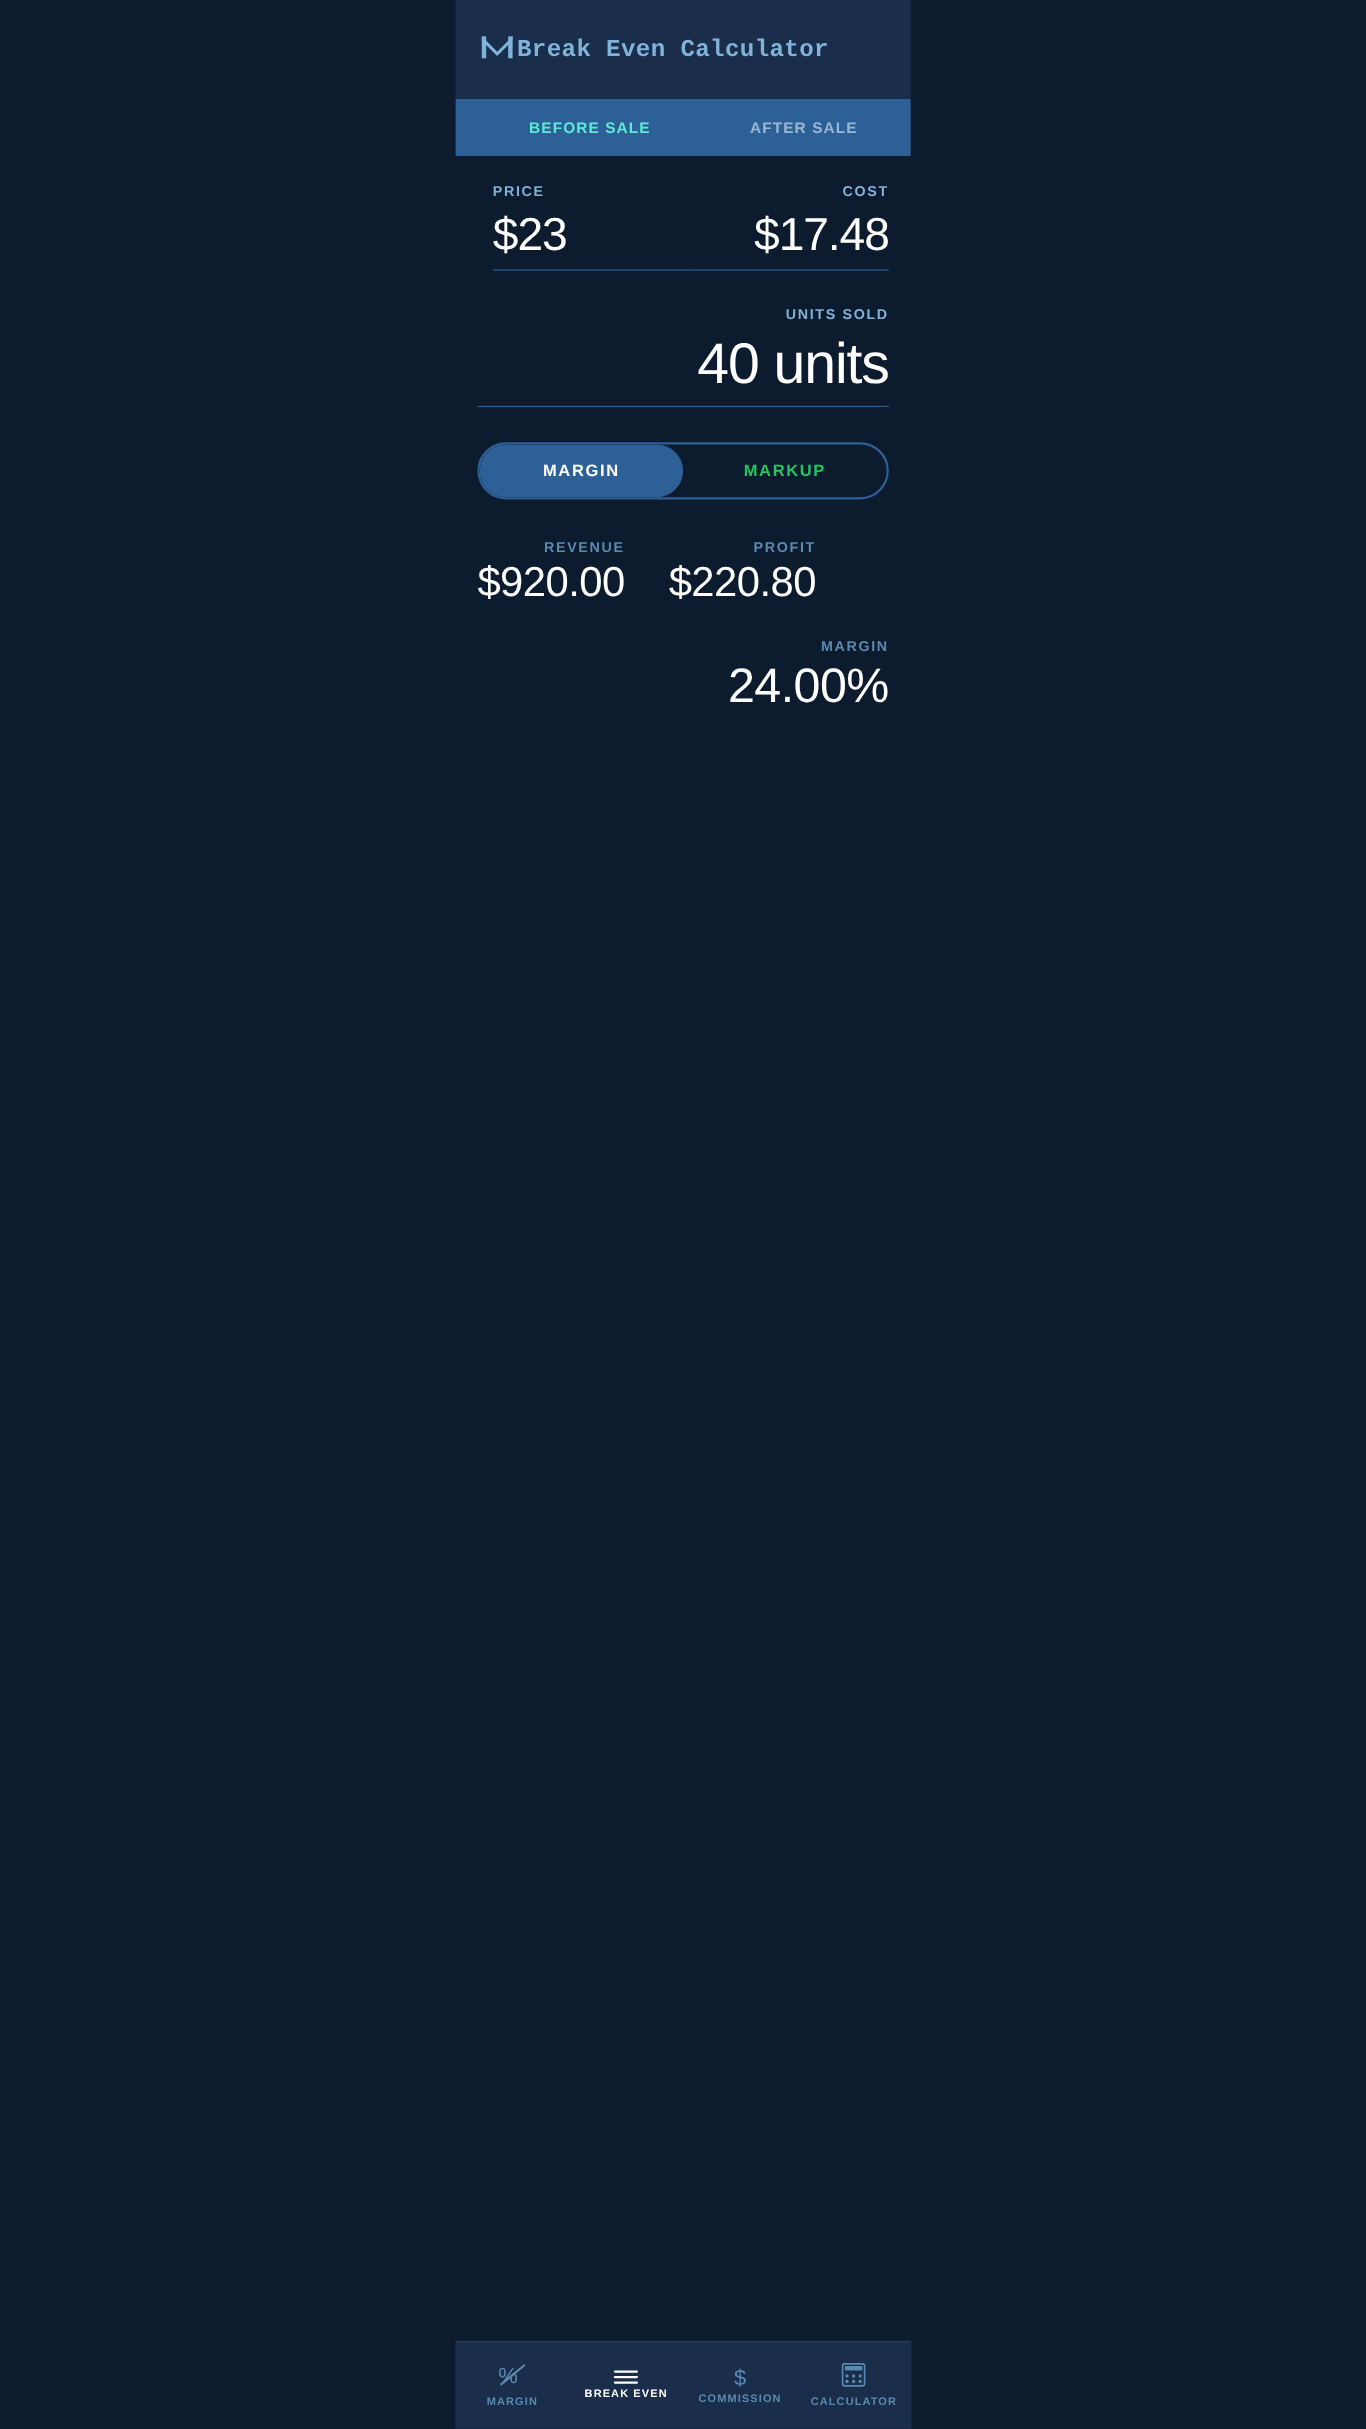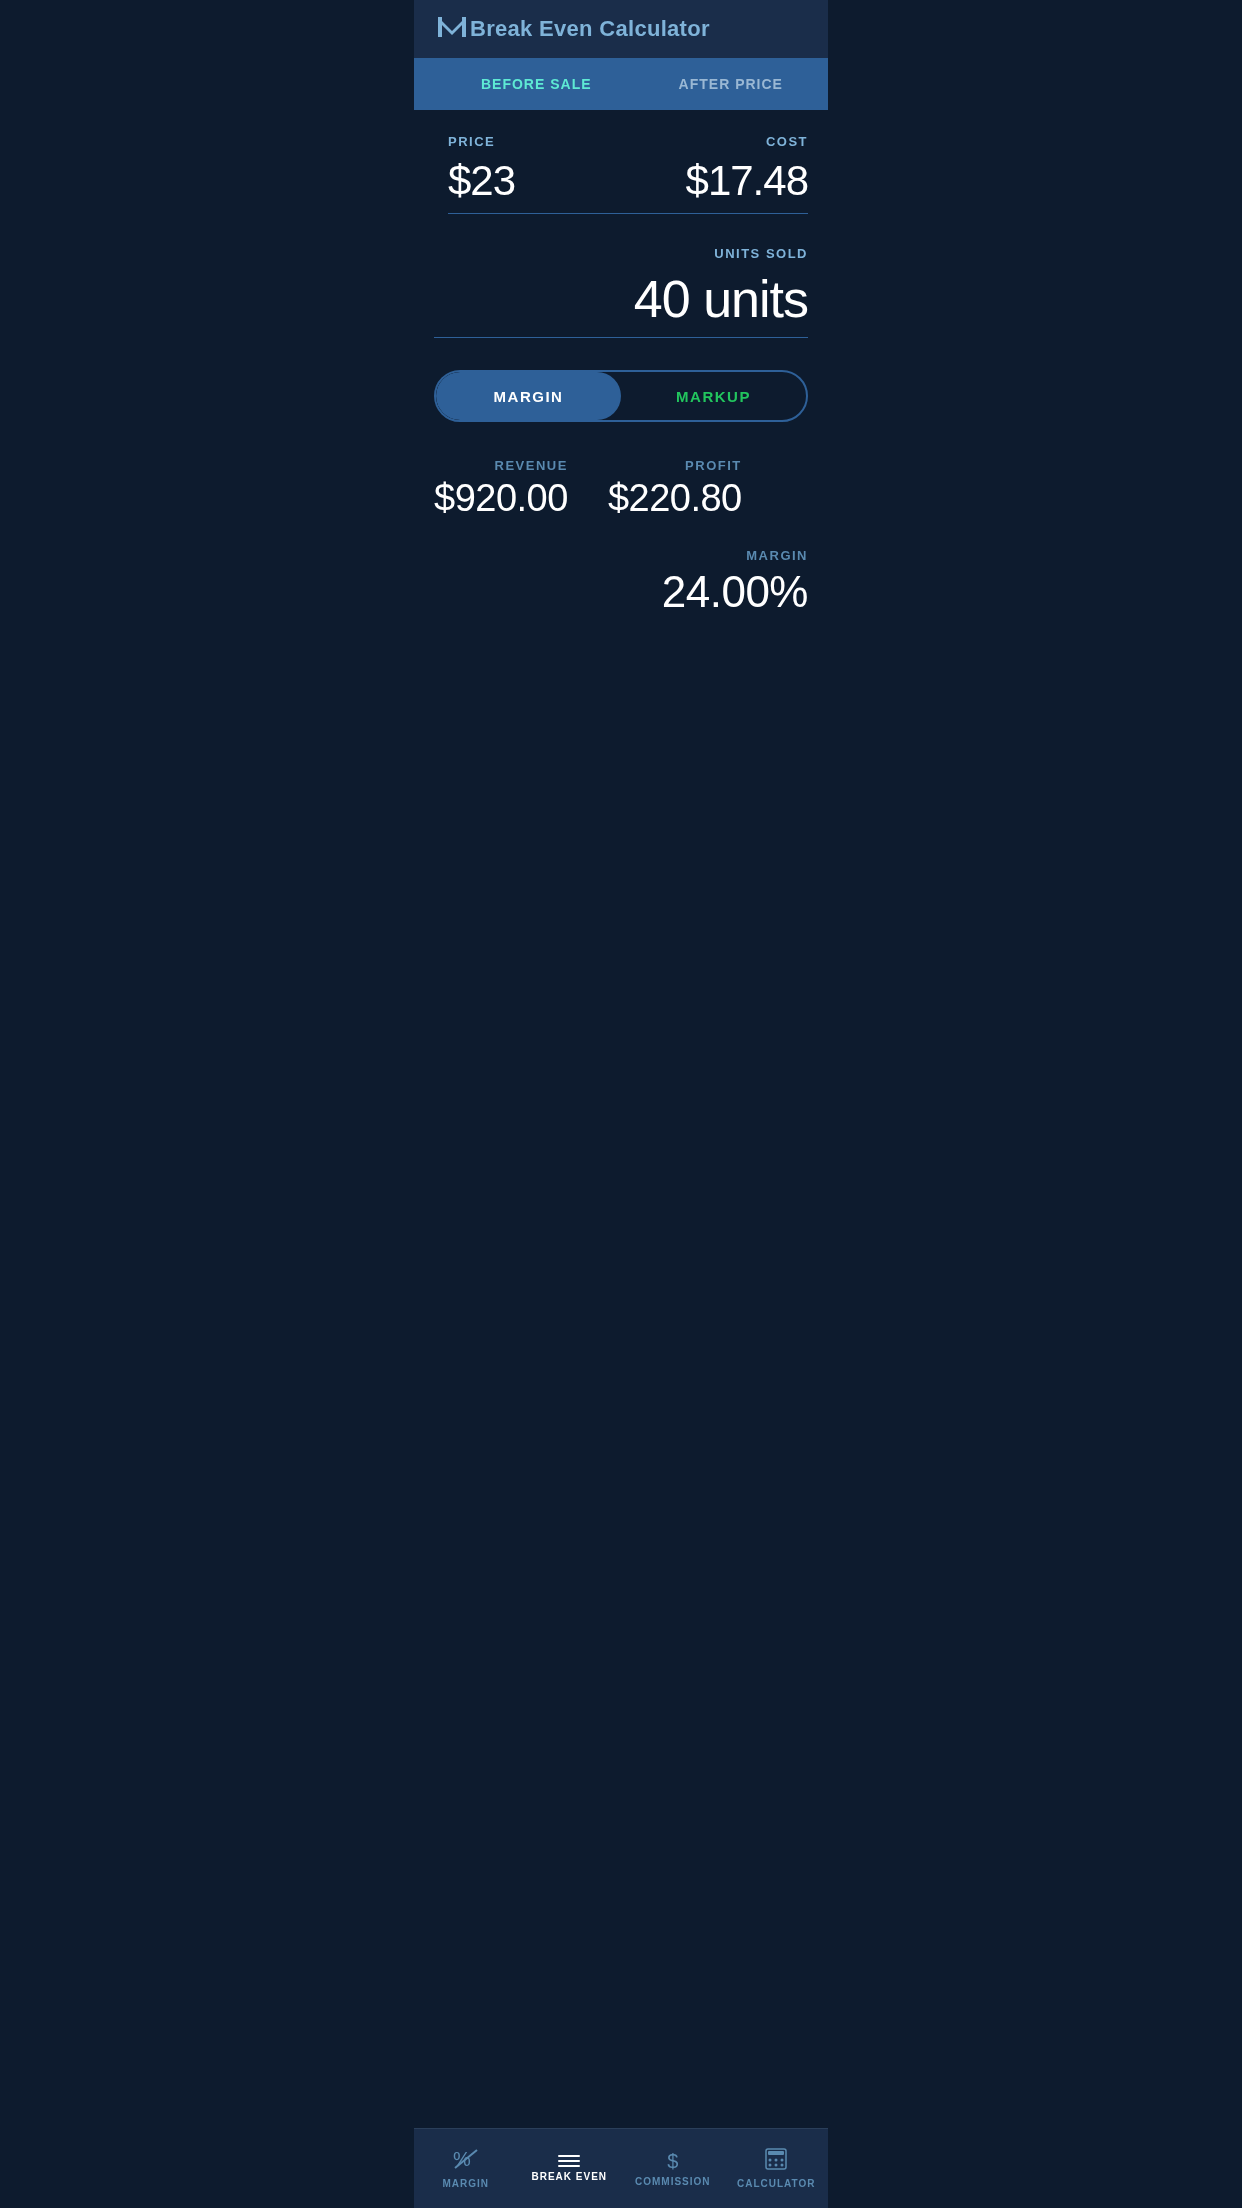--- a/index.html
+++ b/index.html
@@ -19,21 +19,22 @@
       position: relative;
       overflow-x: hidden;
     }
 
     
     .header {
       background-color: #1a2d4a;
       display: flex;
       align-items: center;
       padding: 16px 20px;
-      height: 58px;
+      height: 90px;
+      font-family: Liberation Mono, monospace;
     }
 
     .header-title {
       color: #7fb3d9;
       font-size: 22px;
       font-weight: 600;
       letter-spacing: 0.3px;
     }
 
     
@@ -278,21 +279,21 @@
     </svg>
   </div>
   <span class="header-title">Break Even Calculator</span>
 </div>
 
 <div class="tab-bar">
   <div class="tab-item active">
     <span>BEFORE SALE</span>
   </div>
   <div class="tab-item inactive">
-    <span>AFTER PRICE</span>
+    <span>AFTER SALE</span>
   </div>
 </div>
 
 <div class="main-content">
 
   <div class="price-cost-row">
     <div class="field-group">
       <span class="field-label">PRICE</span>
       <span class="field-value">$23</span>
       <div class="field-underline"></div>

